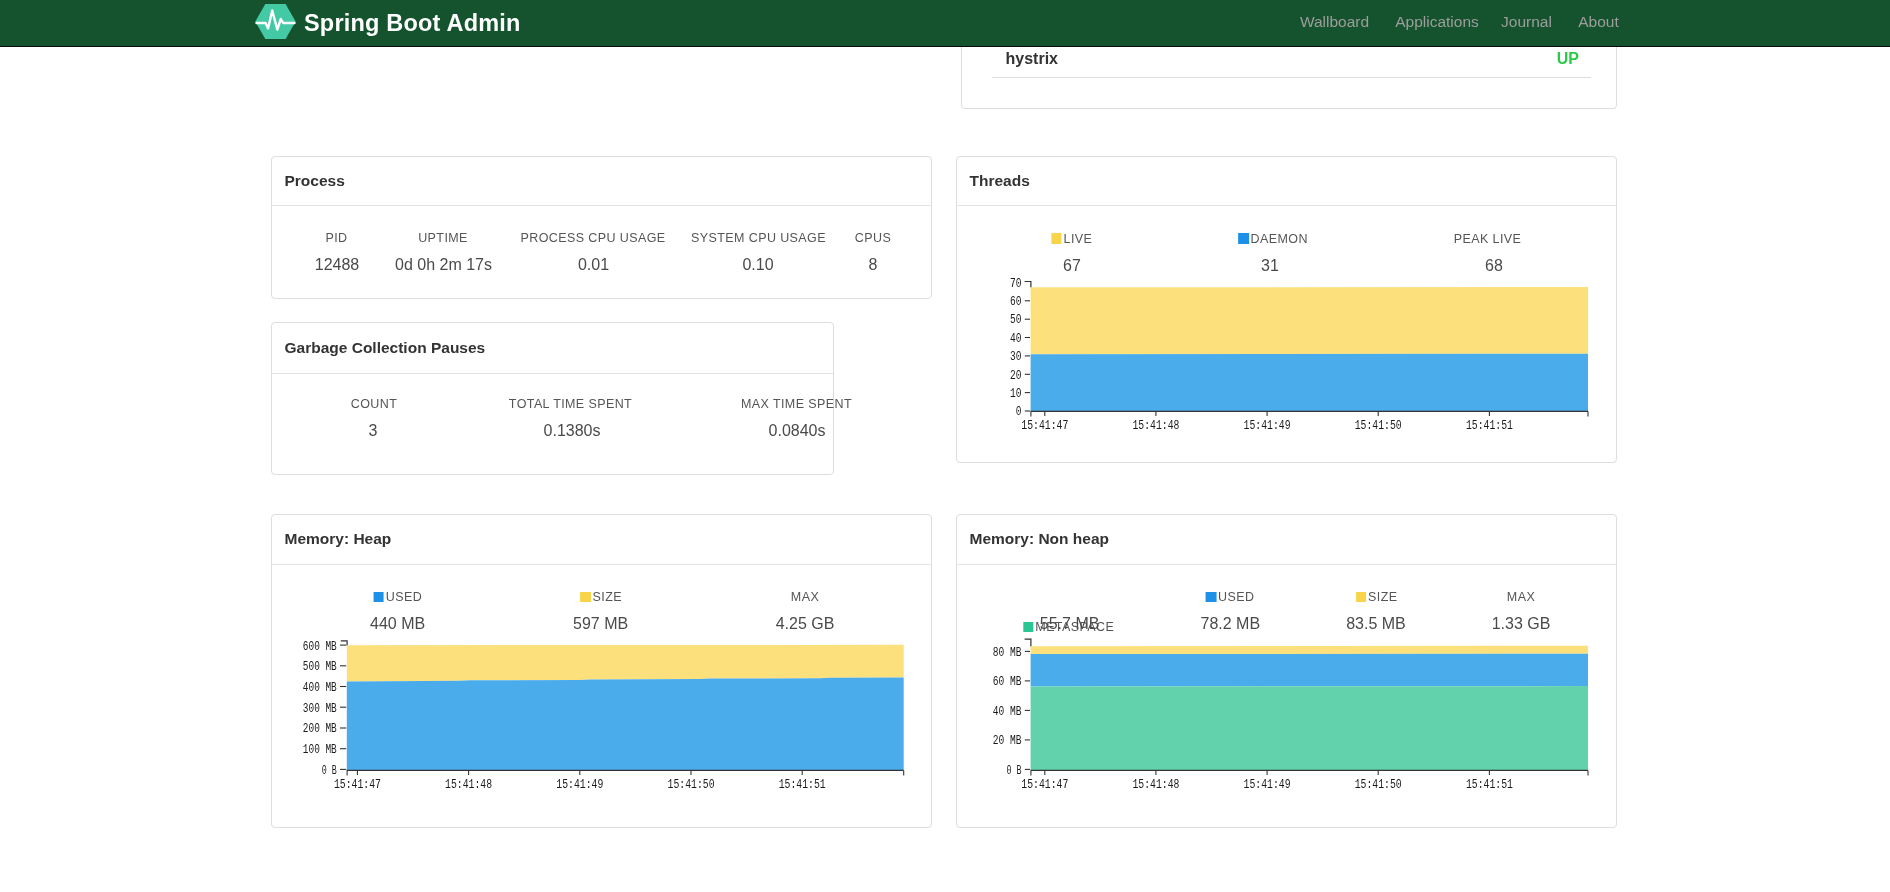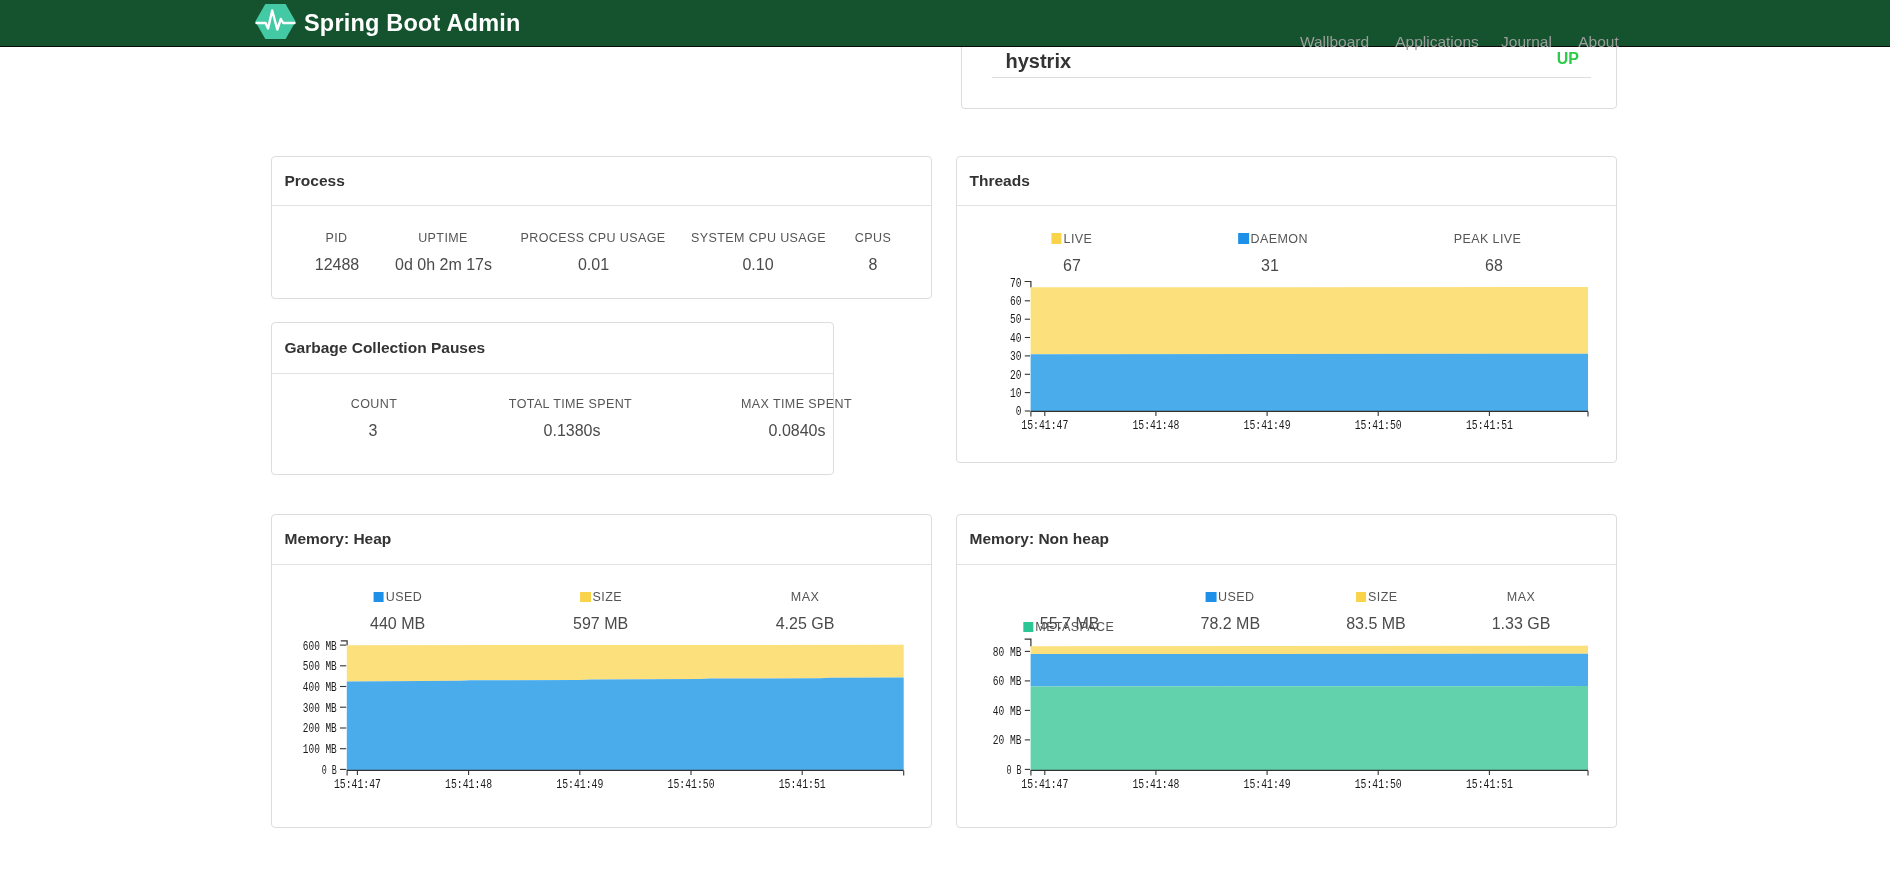--- a/index.html
+++ b/index.html
@@ -1,33 +1,33 @@
 <!DOCTYPE html>
 <html><head>
 <meta charset="utf-8">
 <style>
   * { margin:0; padding:0; box-sizing:border-box; }
   html,body { width:1890px; height:892px; background:#fff; font-family:"Liberation Sans",sans-serif; overflow:hidden; }
   .nav { position:absolute; left:0; top:0; width:1890px; height:47px; background:#14532d; border-bottom:1px solid #0a0a0a; z-index:10; }
   .brand { position:absolute; left:304px; top:9.5px; color:#fff; font-size:23.5px; font-weight:bold; letter-spacing:0.2px; }
-  .navlink { position:absolute; top:13px; font-size:15.5px; color:#9d9d9d; transform:translateX(-50%); white-space:nowrap;margin-top:20px; }
+  .navlink { position:absolute; top:13px; font-size:15.5px; color:#9d9d9d; transform:translateX(-50%); white-space:nowrap; }
   .panel { position:absolute; background:#fff; border:1px solid #ddd; border-radius:4px; }
   .ptitle { position:absolute; left:12.5px; font-size:15.5px; font-weight:bold; color:#333; white-space:nowrap; }
   .psep { position:absolute; left:0; width:100%; height:1px; background:#e3e3e3; }
   .slabel { position:absolute; z-index:3; transform:translateX(-50%); font-size:12.5px; color:#555; white-space:nowrap; letter-spacing:0.4px; }
   .sval { position:absolute; z-index:3; transform:translateX(-50%); font-size:16px; color:#4a4a4a; white-space:nowrap; }
   .leg { position:absolute; z-index:3; transform:translateX(-50%); font-size:12.5px; color:#555; white-space:nowrap; letter-spacing:0.4px; }
   .sq { display:inline-block; width:10.5px; height:10.5px; margin-right:2px; vertical-align:-1px; }
   .chartsvg { position:absolute; left:0; top:0; z-index:2; }
 </style>
 </head>
 <body>
 
 <div class="panel" style="left:960.5px; top:-20px; width:656px; height:129px;">
-  <div style="position:absolute; left:44px; top:68.5px; font-size:20px; font-weight:bold; color:#333;">hystrix</div>
+  <div style="position:absolute; left:44px; top:68.5px; font-size:16px; font-weight:bold; color:#333;">hystrix</div>
   <div style="position:absolute; right:36.5px; top:69px; font-size:16px; font-weight:bold; color:#2bcb49;">UP</div>
   <div style="position:absolute; left:30.5px; right:25px; top:96px; height:1px; background:#ddd;"></div>
 </div>
 
 <div class="nav">
   <svg style="position:absolute; left:255px; top:2.5px;" width="41" height="37" viewBox="0 0 41 37">
     <polygon points="0.3,18.5 10.3,1 30.6,1 40.6,18.5 30.6,36 10.3,36" fill="#43c9a4"></polygon>
     <polyline points="1.5,20 10.6,20 13.1,25.5 17.2,7.5 22.3,26.5 25.8,16 28.2,20 39.5,20" fill="none" stroke="#fff" stroke-width="2.4" stroke-linejoin="round" stroke-linecap="round"></polyline>
   </svg>
   <div class="brand">Spring Boot Admin</div>

